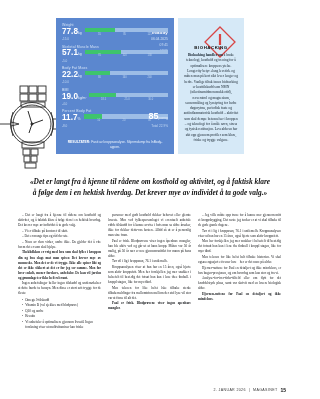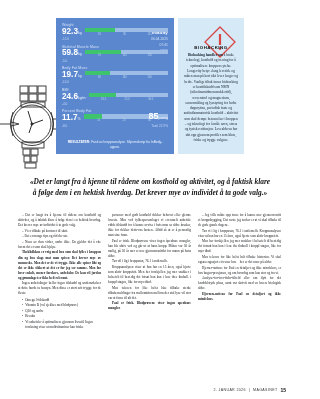--- a/index.html
+++ b/index.html
@@ -295,72 +295,72 @@
       <span class="bname">InBody</span>
       <span class="bmeta">06.04.2025</span>
       <span class="bmeta">07:41</span>
       <span class="bmeta">H061</span>
     </div>
 
     <div id="metrics-host">
         <div class="metric">
           <div class="m-label">Weight</div>
           <div class="m-row">
-            <div class="m-val"><span>92.3</span><span class="m-unit">kg</span></div>
+            <div class="m-val"><span>77.8</span><span class="m-unit">kg</span></div>
             <div class="m-bar-wrap">
               <div class="m-track">
                 <div class="m-fill" style="width: 36%;"></div>
               </div>
               <div class="m-ticks">
                 <span style="left: 18%;">55</span>
                 <span style="left: 48%;">85</span>
                 <span style="left: 78%;">115</span>
               </div>
             </div>
           </div>
           <div class="m-sub">-15.0</div>
         </div>
         <div class="metric">
           <div class="m-label">Skeletal Muscle Mass</div>
           <div class="m-row">
-            <div class="m-val"><span>59.8</span><span class="m-unit">kg</span></div>
+            <div class="m-val"><span>57.1</span><span class="m-unit">kg</span></div>
             <div class="m-bar-wrap">
               <div class="m-track">
                 <div class="m-fill" style="width: 44%;"></div>
               </div>
               <div class="m-ticks">
                 <span style="left: 18%;">70</span>
                 <span style="left: 48%;">100</span>
                 <span style="left: 78%;">130</span>
               </div>
             </div>
           </div>
           <div class="m-sub">-5.0</div>
         </div>
         <div class="metric">
           <div class="m-label">Body Fat Mass</div>
           <div class="m-row">
-            <div class="m-val"><span>19.7</span><span class="m-unit">kg</span></div>
+            <div class="m-val"><span>22.2</span><span class="m-unit">kg</span></div>
             <div class="m-bar-wrap">
               <div class="m-track">
                 <div class="m-fill" style="width: 30%;"></div>
               </div>
               <div class="m-ticks">
                 <span style="left: 18%;">80</span>
                 <span style="left: 48%;">160</span>
                 <span style="left: 78%;">240</span>
               </div>
             </div>
           </div>
           <div class="m-sub">-10.0</div>
         </div>
         <div class="metric">
           <div class="m-label">BMI</div>
           <div class="m-row">
-            <div class="m-val"><span>24.6</span><span class="m-unit">kg/m²</span></div>
+            <div class="m-val"><span>19.0</span><span class="m-unit">kg/m²</span></div>
             <div class="m-bar-wrap">
               <div class="m-track">
                 <div class="m-fill" style="width: 34%;"></div>
               </div>
               <div class="m-ticks">
                 <span style="left: 18%;">18.5</span>
                 <span style="left: 48%;">25.0</span>
                 <span style="left: 78%;">30.0</span>
               </div>
             </div>

